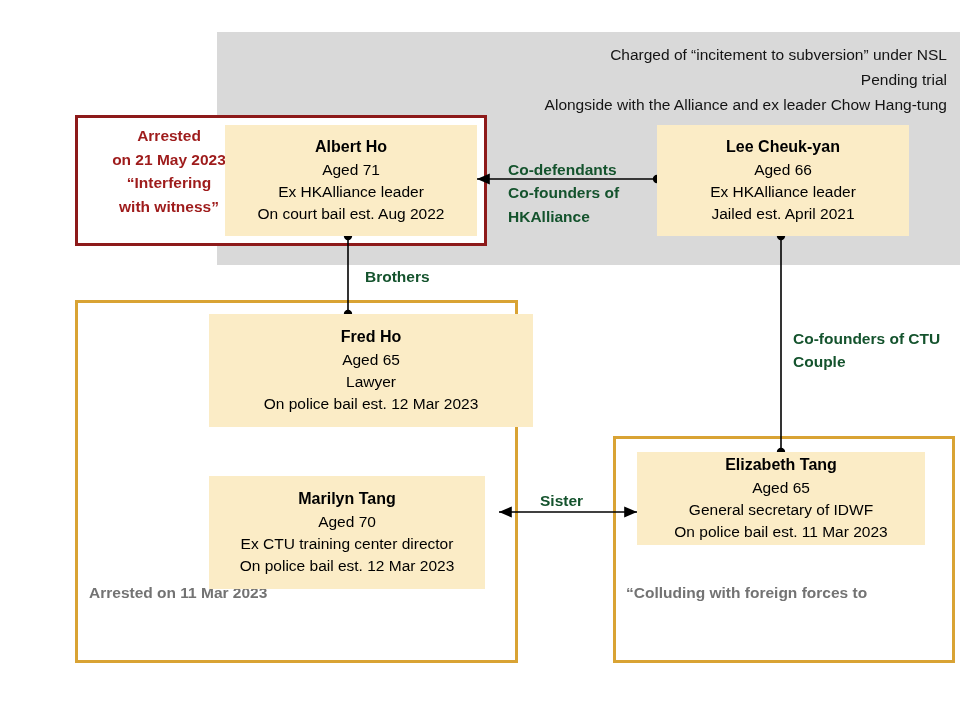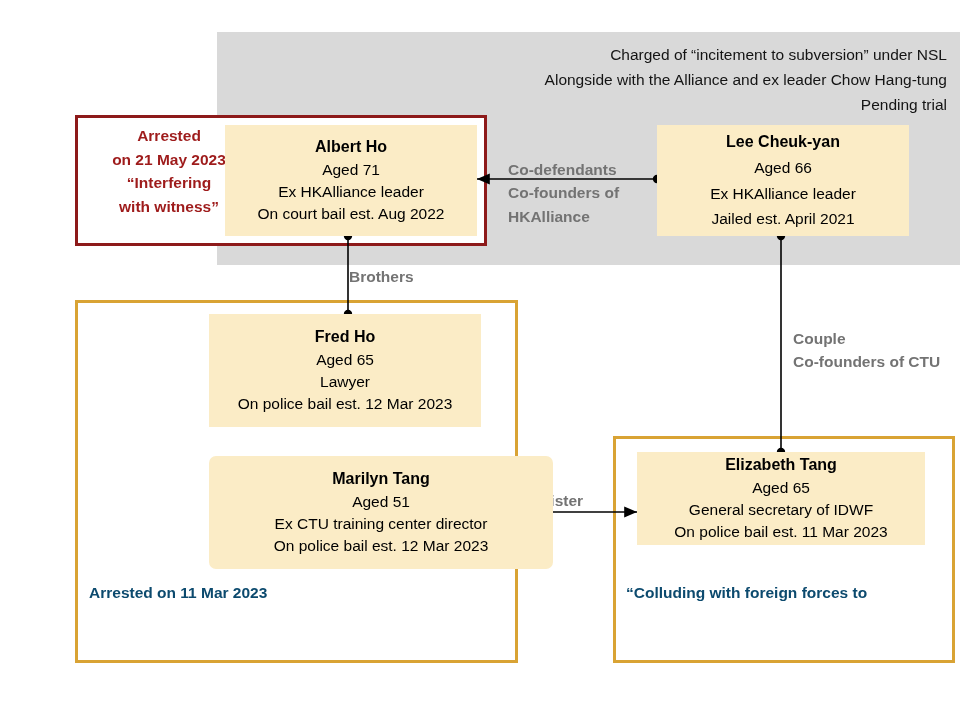--- a/index.html
+++ b/index.html
@@ -62,45 +62,45 @@
     font-size:15.5px;
     line-height:1.52;
     color:#9e1b1b;
     text-align:center;
   }
   .gold-text{
     position:absolute;
     font-weight:bold;
     font-size:15.5px;
     line-height:1.52;
-    color:#0c4a6e;
+    color:#737373;
     text-align:left;
   }
   .rel-label{
     position:absolute;
     font-weight:bold;
     font-size:15.5px;
     line-height:1.5;
-    color:#737373;
+    color:#14532d;
     white-space:nowrap;
   }
 
   svg.links{position:absolute;left:0;top:0;width:960px;height:720px;overflow:visible;}
 </style>
 </head>
 <body>
 
 <div id="stage">
 
   <div class="gray-panel" style="left:174px;top:32px;width:744px;height:233px;"></div>
 
   <div class="gray-text" style="left:418px;top:42px;width:486px;">
     <div>Charged of “incitement to subversion” under NSL</div>
+    <div>Pending trial</div>
     <div>Alongside with the Alliance and ex leader Chow Hang-tung</div>
-    <div>Pending trial</div>
   </div>
 
   <div class="red-box" style="left:32px;top:115px;width:412px;height:131px;"></div>
 
   <div class="red-text" style="left:46px;top:124px;width:160px;">
     <div>Arrested</div>
     <div>on 21 May 2023</div>
     <div>“Interfering</div>
     <div>with witness”</div>
   </div>
@@ -138,53 +138,53 @@
 
     <line x1="738" y1="236" x2="738" y2="452" stroke="#000" stroke-width="1.6" marker-start="url(#dotA)" marker-end="url(#dotA)"></line>
   </svg>
 
   <div class="rel-label" style="left:465px;top:158px;">
     <div>Co-defendants</div>
     <div>Co-founders of</div>
     <div>HKAlliance</div>
   </div>
 
-  <div class="rel-label" style="left:306px;top:265px;">Brothers</div>
+  <div class="rel-label" style="left:322px;top:265px;">Brothers</div>
 
   <div class="rel-label" style="left:497px;top:489px;">Sister</div>
 
   <div class="rel-label" style="left:750px;top:327px;">
+    <div>Co-founders of CTU</div>
     <div>Couple</div>
-    <div>Co-founders of CTU</div>
   </div>
 
   <div class="card" style="left:182px;top:125px;width:252px;height:111px;">
     <div class="nm ln">Albert Ho</div>
     <div class="ln">Aged 71</div>
     <div class="ln">Ex HKAlliance leader</div>
     <div class="ln">On court bail est. Aug 2022</div>
   </div>
 
-  <div class="card" style="left:614px;top:125px;width:252px;height:111px;justify-content:space-between;">
+  <div class="card" style="left:614px;top:125px;width:252px;height:111px;">
     <div class="nm ln">Lee Cheuk-yan</div>
     <div class="ln">Aged 66</div>
     <div class="ln">Ex HKAlliance leader</div>
     <div class="ln">Jailed est. April 2021</div>
   </div>
 
-  <div class="card" style="left:166px;top:314px;width:272px;height:113px;">
+  <div class="card" style="left:166px;top:314px;width:324px;height:113px;">
     <div class="nm ln">Fred Ho</div>
     <div class="ln">Aged 65</div>
     <div class="ln">Lawyer</div>
     <div class="ln">On police bail est. 12 Mar 2023</div>
   </div>
 
-  <div class="card" style="left:166px;top:456px;width:344px;height:113px;border-radius:7px;">
+  <div class="card" style="left:166px;top:476px;width:276px;height:113px;">
     <div class="nm ln">Marilyn Tang</div>
-    <div class="ln">Aged 51</div>
+    <div class="ln">Aged 70</div>
     <div class="ln">Ex CTU training center director</div>
     <div class="ln">On police bail est. 12 Mar 2023</div>
   </div>
 
   <div class="card" style="left:594px;top:452px;width:288px;height:93px;">
     <div class="nm ln">Elizabeth Tang</div>
     <div class="ln">Aged 65</div>
     <div class="ln">General secretary of IDWF</div>
     <div class="ln">On police bail est. 11 Mar 2023</div>
   </div>

